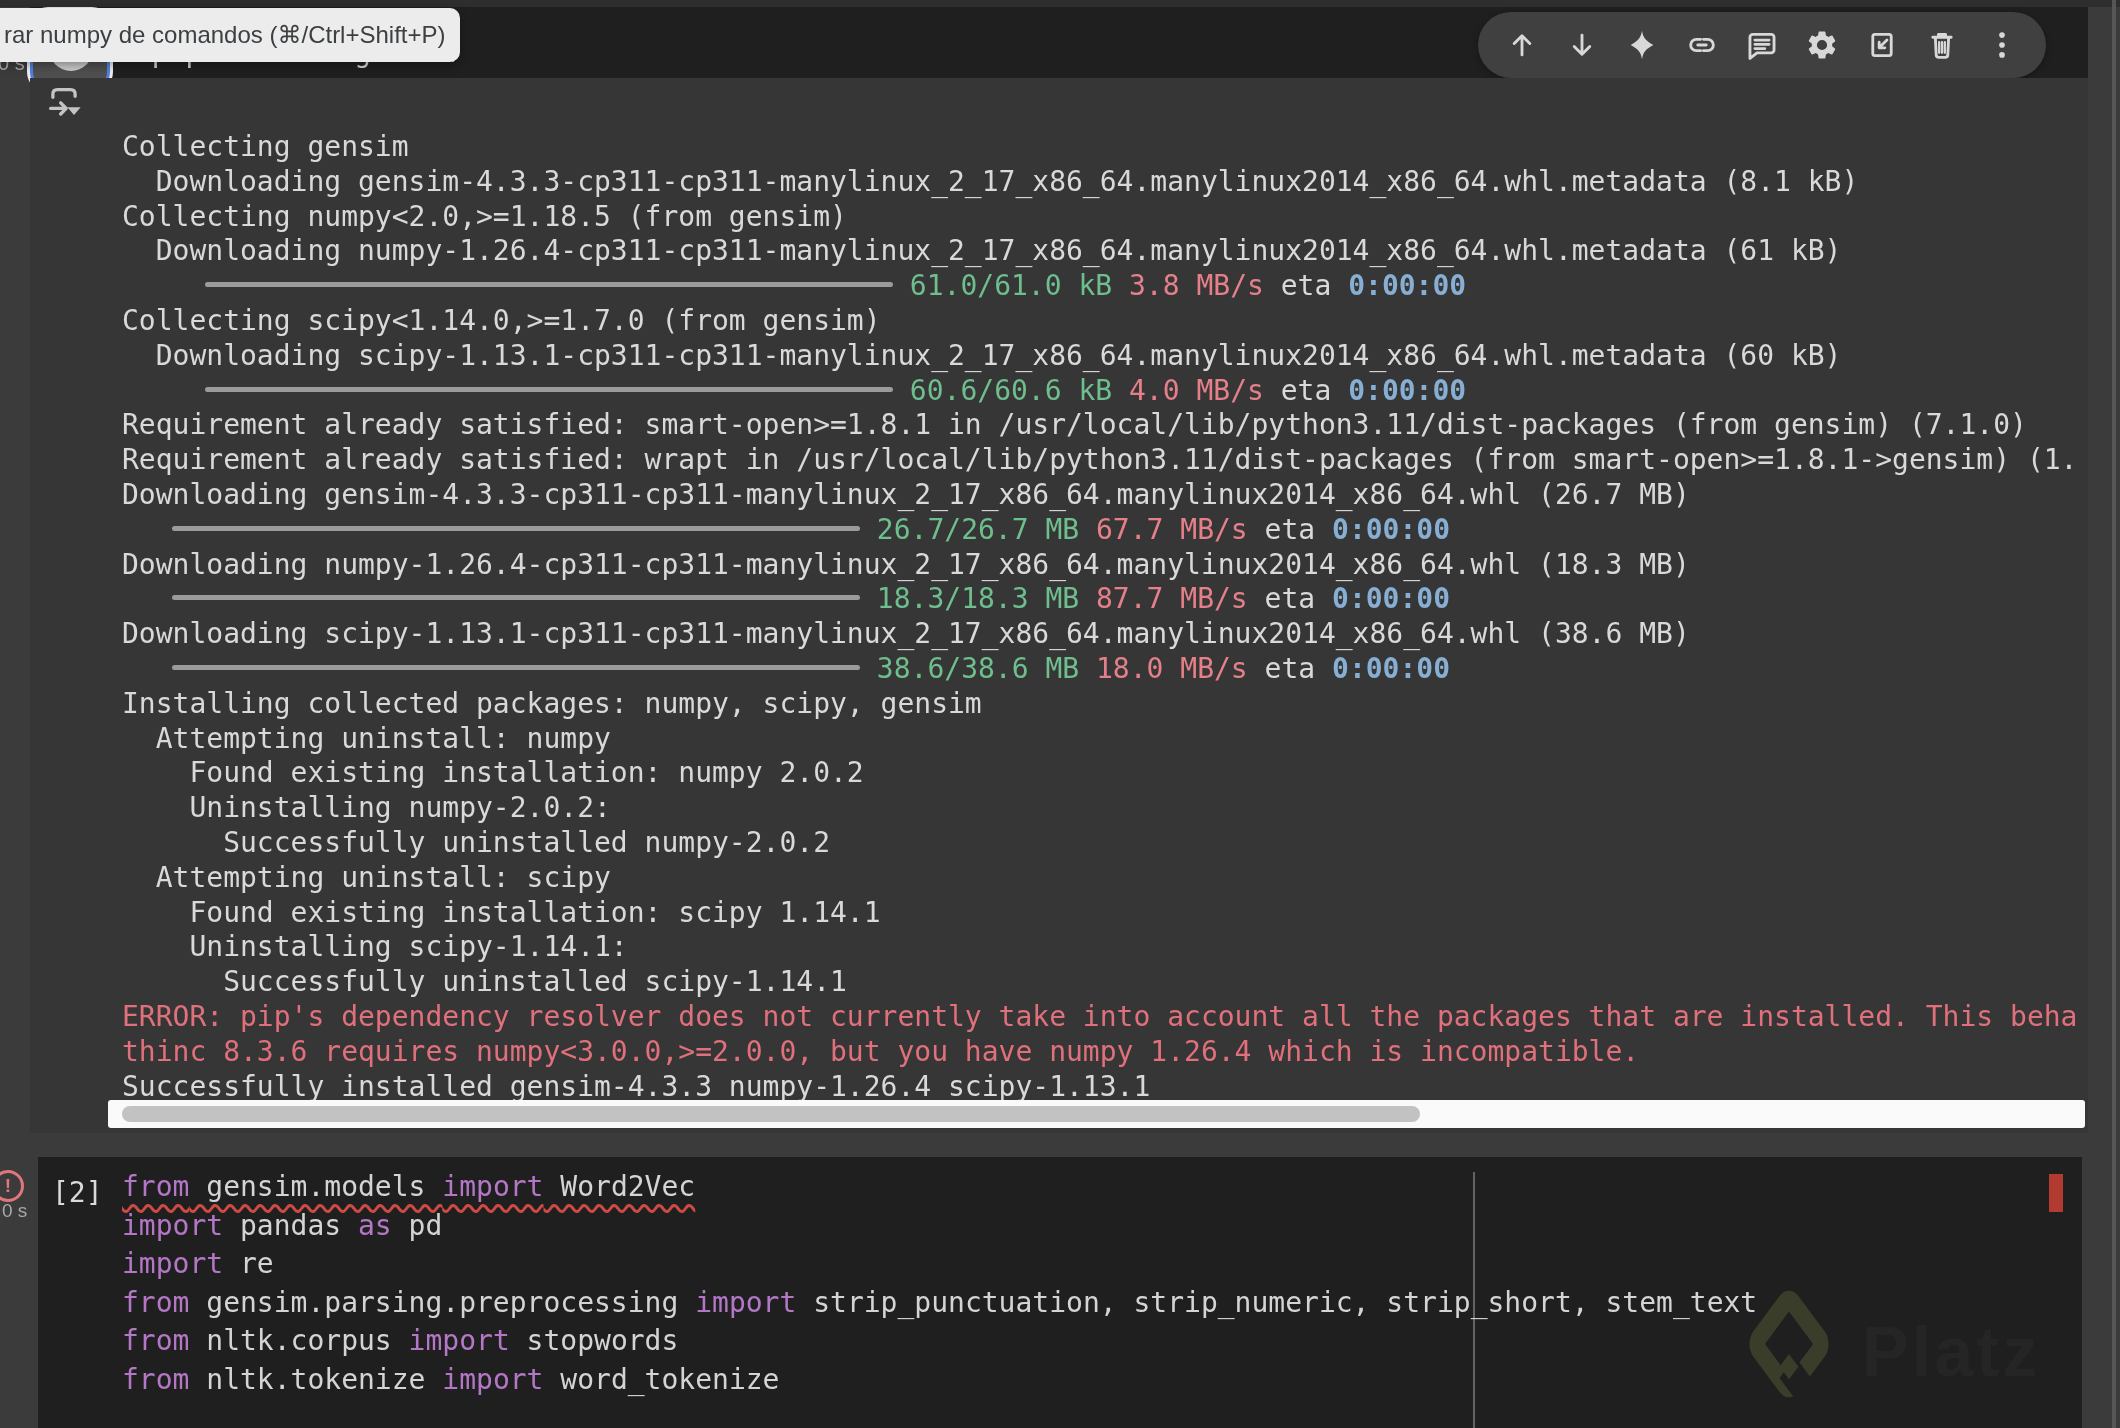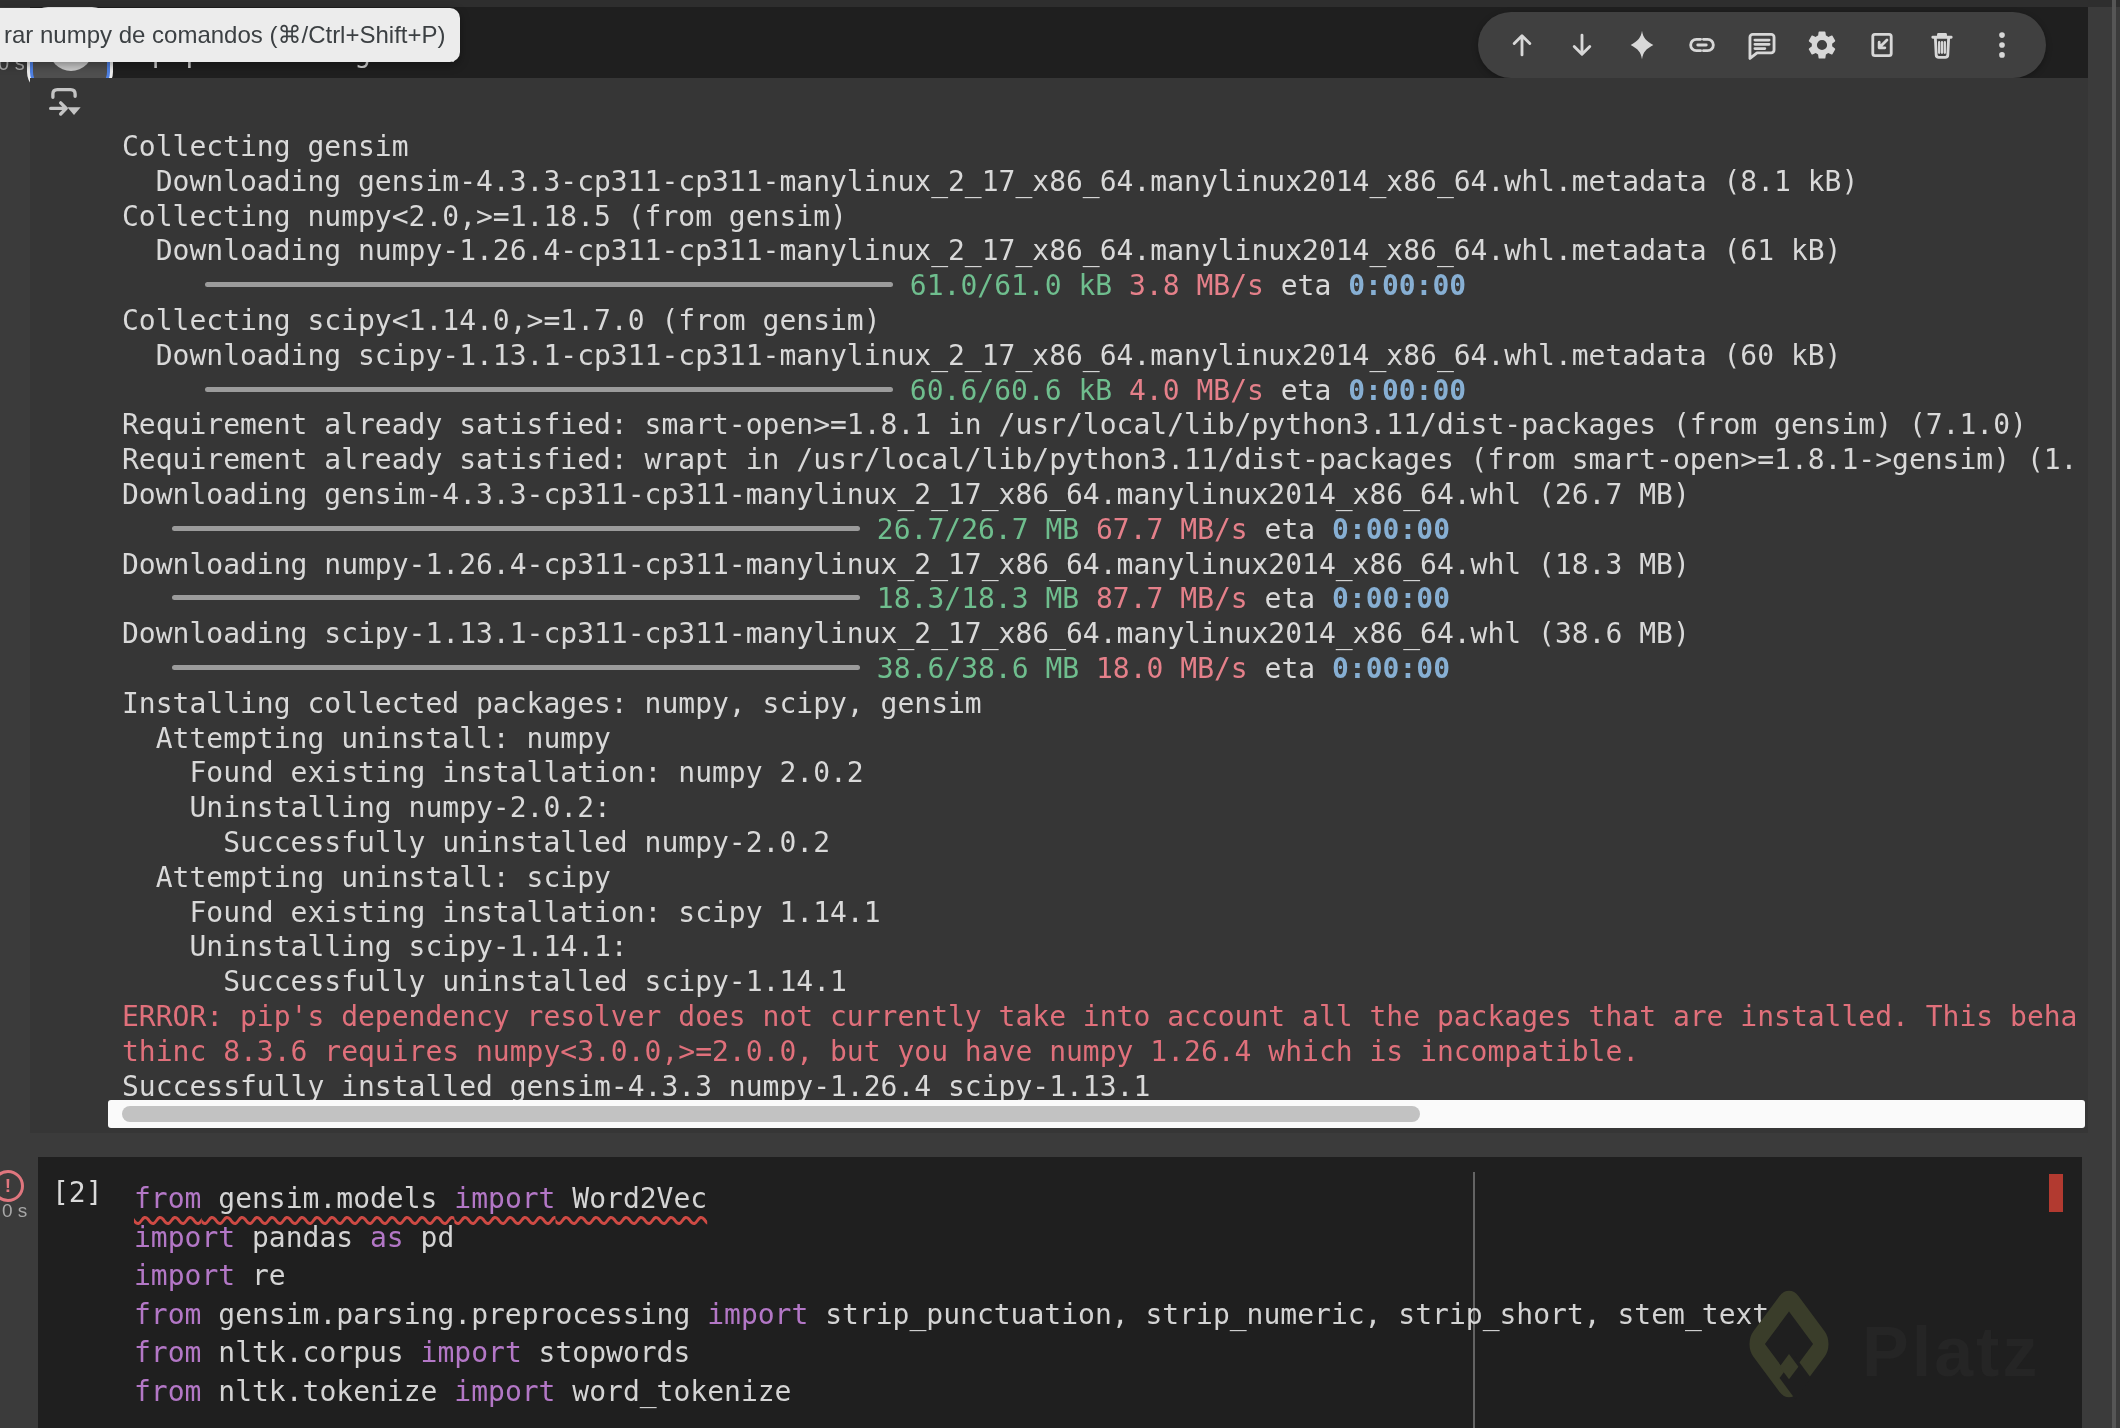--- a/index.html
+++ b/index.html
@@ -39,21 +39,21 @@
   .console .error{color:var(--c-error);}
   .bar{display:inline-block;height:5px;background:var(--c-bar);border-radius:3px;vertical-align:8px;}
   .green{color:var(--c-green);} .red{color:var(--c-red);} .blue{color:var(--c-blue);font-weight:bold;}
   .hscroll{left:108px;top:1100px;width:1977px;height:28px;background:#fafafa;border-radius:3px;}
   .hthumb{position:absolute;left:14px;top:6px;width:1298px;height:16px;background:#c2c2c2;border-radius:8px;}
 
   
   .cell2{left:38px;top:1157px;width:2044px;height:271px;background:#1f1f1f;}
   .ruler{left:1473px;top:1172px;width:2px;height:256px;background:#9a9a9a;opacity:.55;}
   .exec-count{left:52px;top:1176px;font-size:28px;color:#dadada;}
-  .code2{left:122px;top:1168px;font-size:28px;line-height:38.5px;color:var(--c-code);white-space:pre;margin:12px;}
+  .code2{left:122px;top:1168px;font-size:28px;line-height:38.5px;color:var(--c-code);white-space:pre;margin:0;}
   .kw{color:var(--c-keyword);}
   .squiggle{text-decoration:underline wavy #cf4a44 2.5px;text-underline-offset:8px;}
   .errmark{left:2049px;top:1174px;width:14px;height:38px;background:#b23a30;}
   .erricon{left:-8px;top:1170px;width:26px;height:26px;border:3px solid #e0767e;border-radius:50%;
            color:#e0767e;font-family:"Liberation Sans",sans-serif;font-size:19px;font-weight:bold;
            text-align:center;line-height:26px;}
   .t2{left:2px;top:1200px;font-size:19px;}
 
   
   .vscroll-line{left:2112px;top:0;width:4px;height:1428px;background:#5c5c5c;opacity:.85;}

